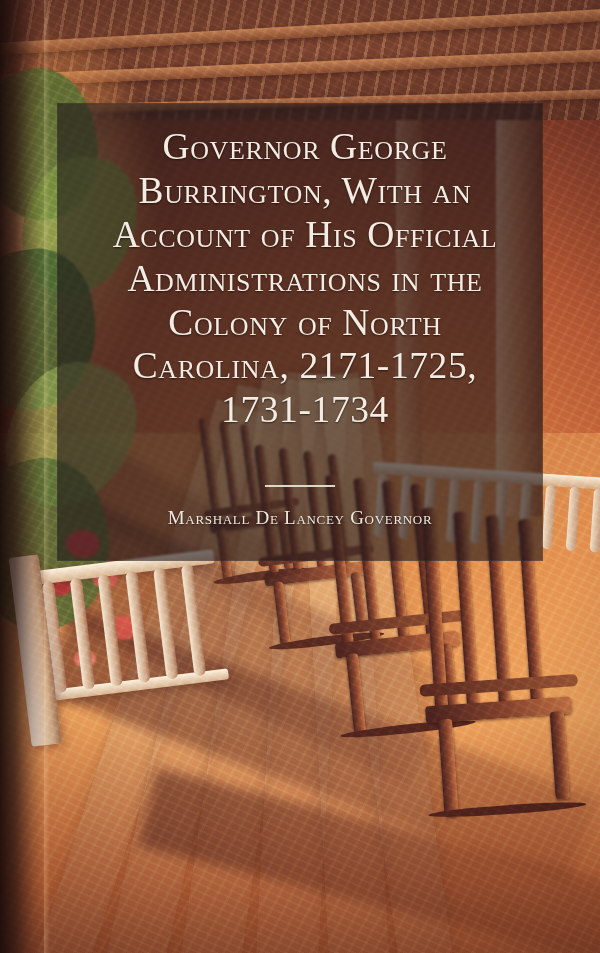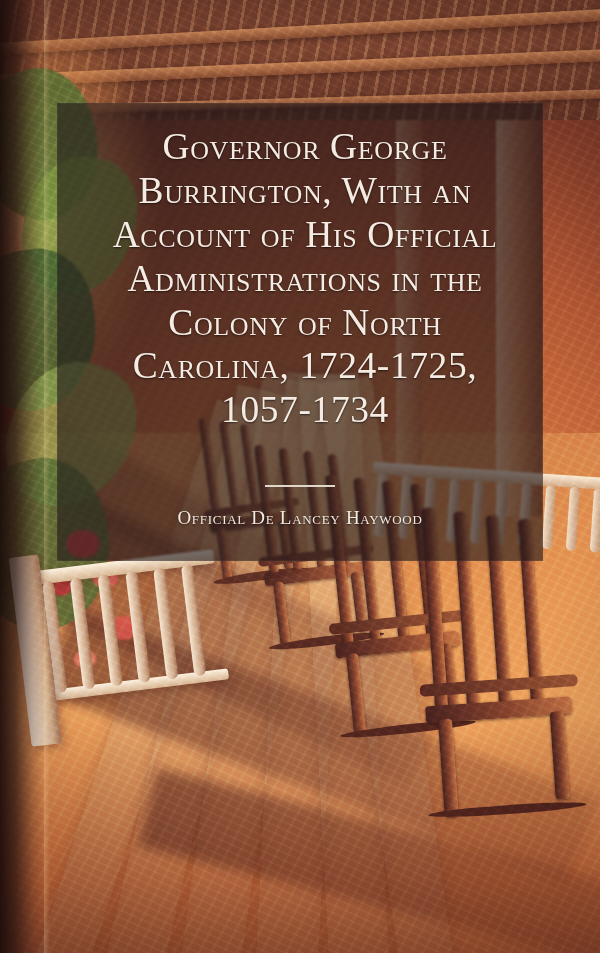--- a/index.html
+++ b/index.html
@@ -438,19 +438,19 @@
     </div>
 
     <div class="strokes"></div>
     <div class="vignette"></div>
     <div class="spine"></div>
     <div class="edge-highlight"></div>
   </div>
 
   <div class="title-plate">
     <div class="title-block">
-      <h1 class="book-title">Governor George Burrington, With an Account of His Official Administrations in the Colony of North Carolina, 1724-1725, 1057-1734</h1>
+      <h1 class="book-title">Governor George Burrington, With an Account of His Official Administrations in the Colony of North Carolina, 2171-1725, 1731-1734</h1>
     </div>
     <div class="rule"></div>
-    <p class="author">Official De Lancey Haywood</p>
+    <p class="author">Marshall De Lancey Governor</p>
   </div>
 
 </div>
 
 </body></html>

